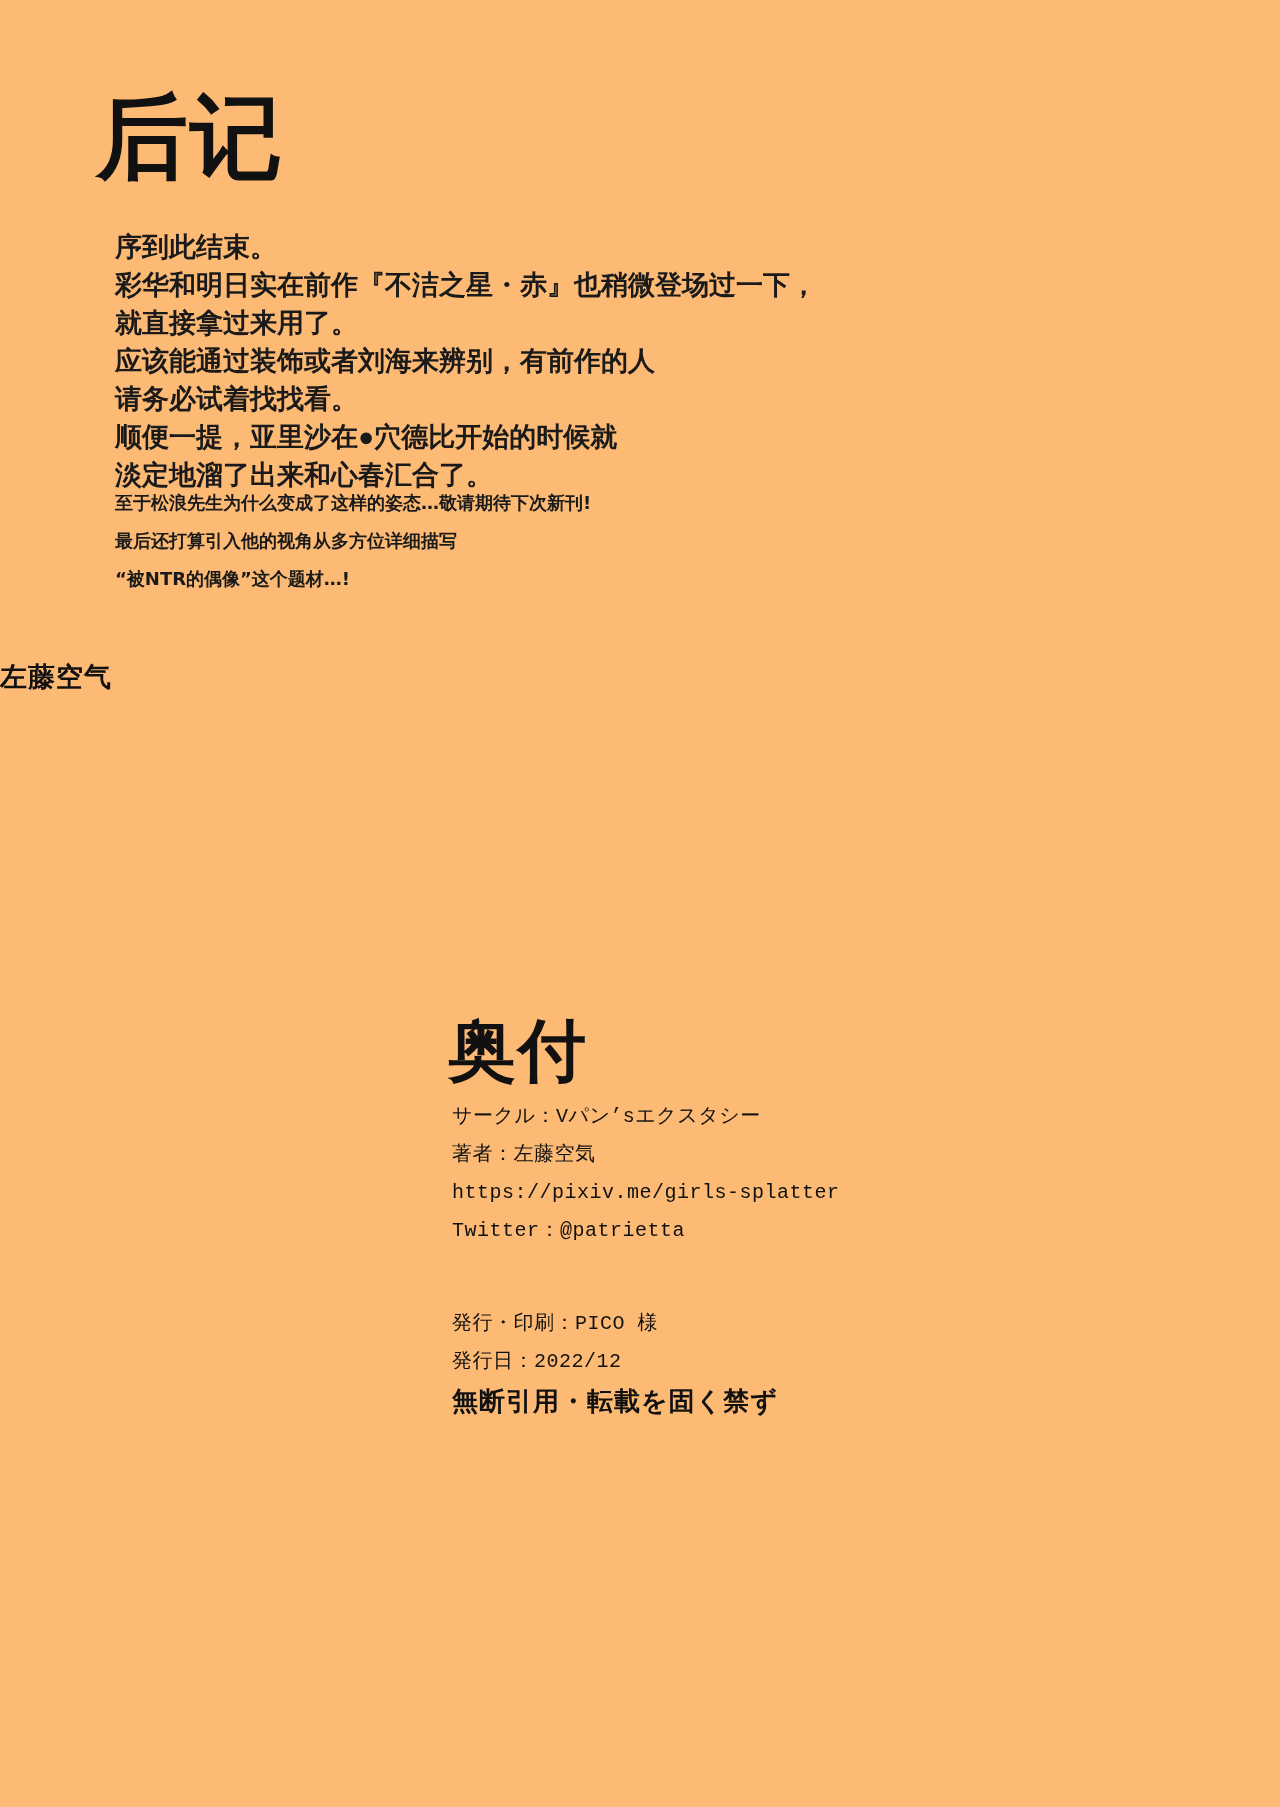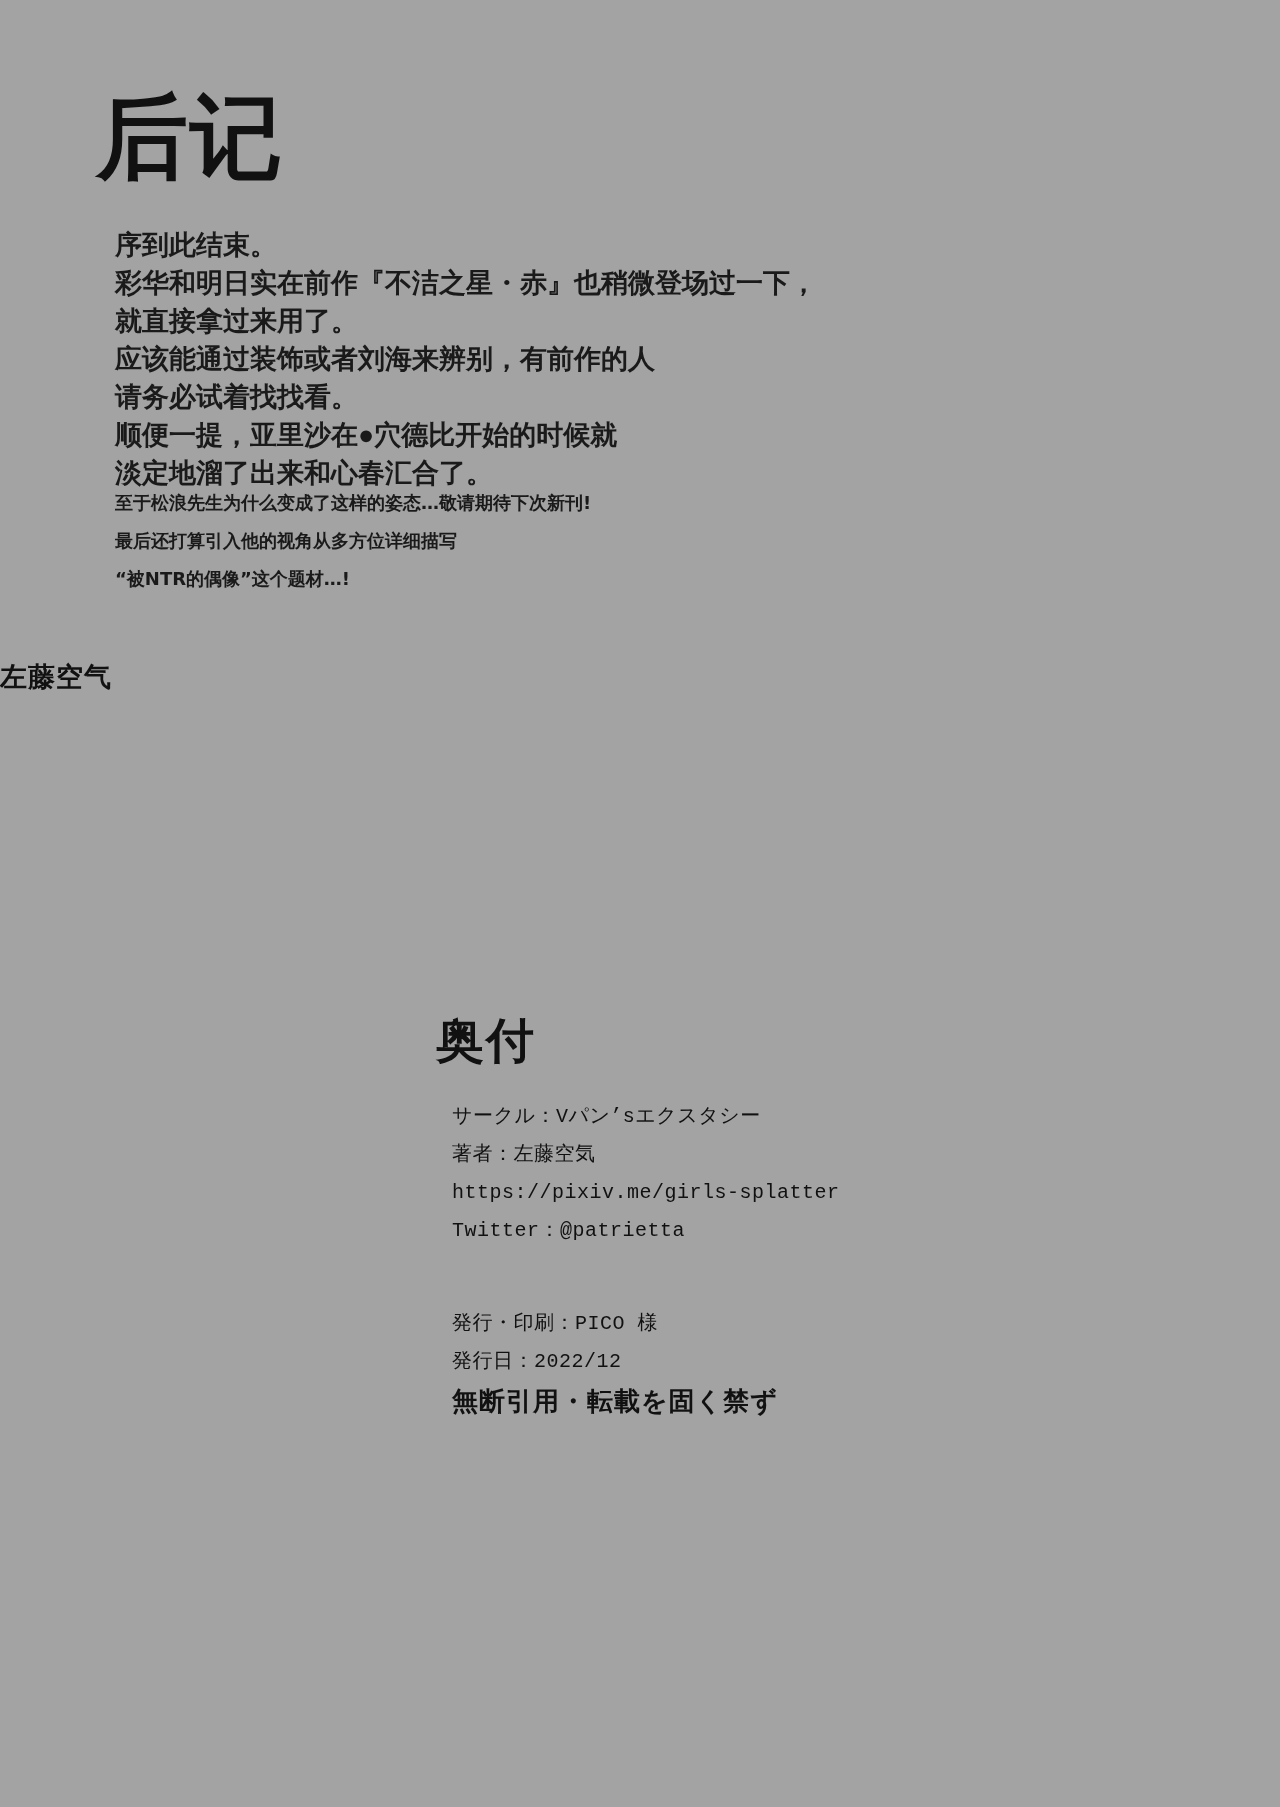--- a/index.html
+++ b/index.html
@@ -11,42 +11,42 @@
     width: 1280px;
     height: 1807px;
     position: relative;
     font-family: "Liberation Sans", sans-serif;
     color: #000000;
     overflow: hidden;
   }
   .page {
     position: absolute;
     inset: 0;
-    background: #a3a3a3;
+    background: #fdba74;
   }
 
   
   .afterword-title {
     position: absolute;
     left: 96px;
     top: 92px;
     font-family: "DejaVu Sans", sans-serif;
     font-weight: bold;
     font-size: 92px;
     line-height: 1;
     letter-spacing: 2px;
     color: #111111;
     white-space: nowrap;
   }
   .afterword-body {
     position: absolute;
     left: 115px;
     top: 228px;
     width: 1000px;
-    font-family: Liberation Mono, monospace;
+    font-family: Liberation Serif, serif;
     font-weight: bold;
     font-size: 27px;
     line-height: 38px;
     color: #1a1a1a;
     white-space: pre-wrap;
   }
   .afterword-body2 {
     position: absolute;
     left: 115px;
     top: 484px;
@@ -67,25 +67,25 @@
     font-weight: bold;
     font-size: 27px;
     line-height: 34px;
     color: #111111;
     letter-spacing: 1px;
   }
 
   
   .colophon-title {
     position: absolute;
-    left: 436px;
+    left: 448px;
     top: 1016px;
     font-family: "DejaVu Serif", serif;
     font-weight: bold;
-    font-size: 48px;
+    font-size: 68px;
     line-height: 1;
     color: #111111;
     letter-spacing: 2px;
     white-space: nowrap;
   }
   .colophon-block {
     position: absolute;
     font-family: Liberation Mono, monospace;
     font-size: 20px;
     line-height: 38px;

